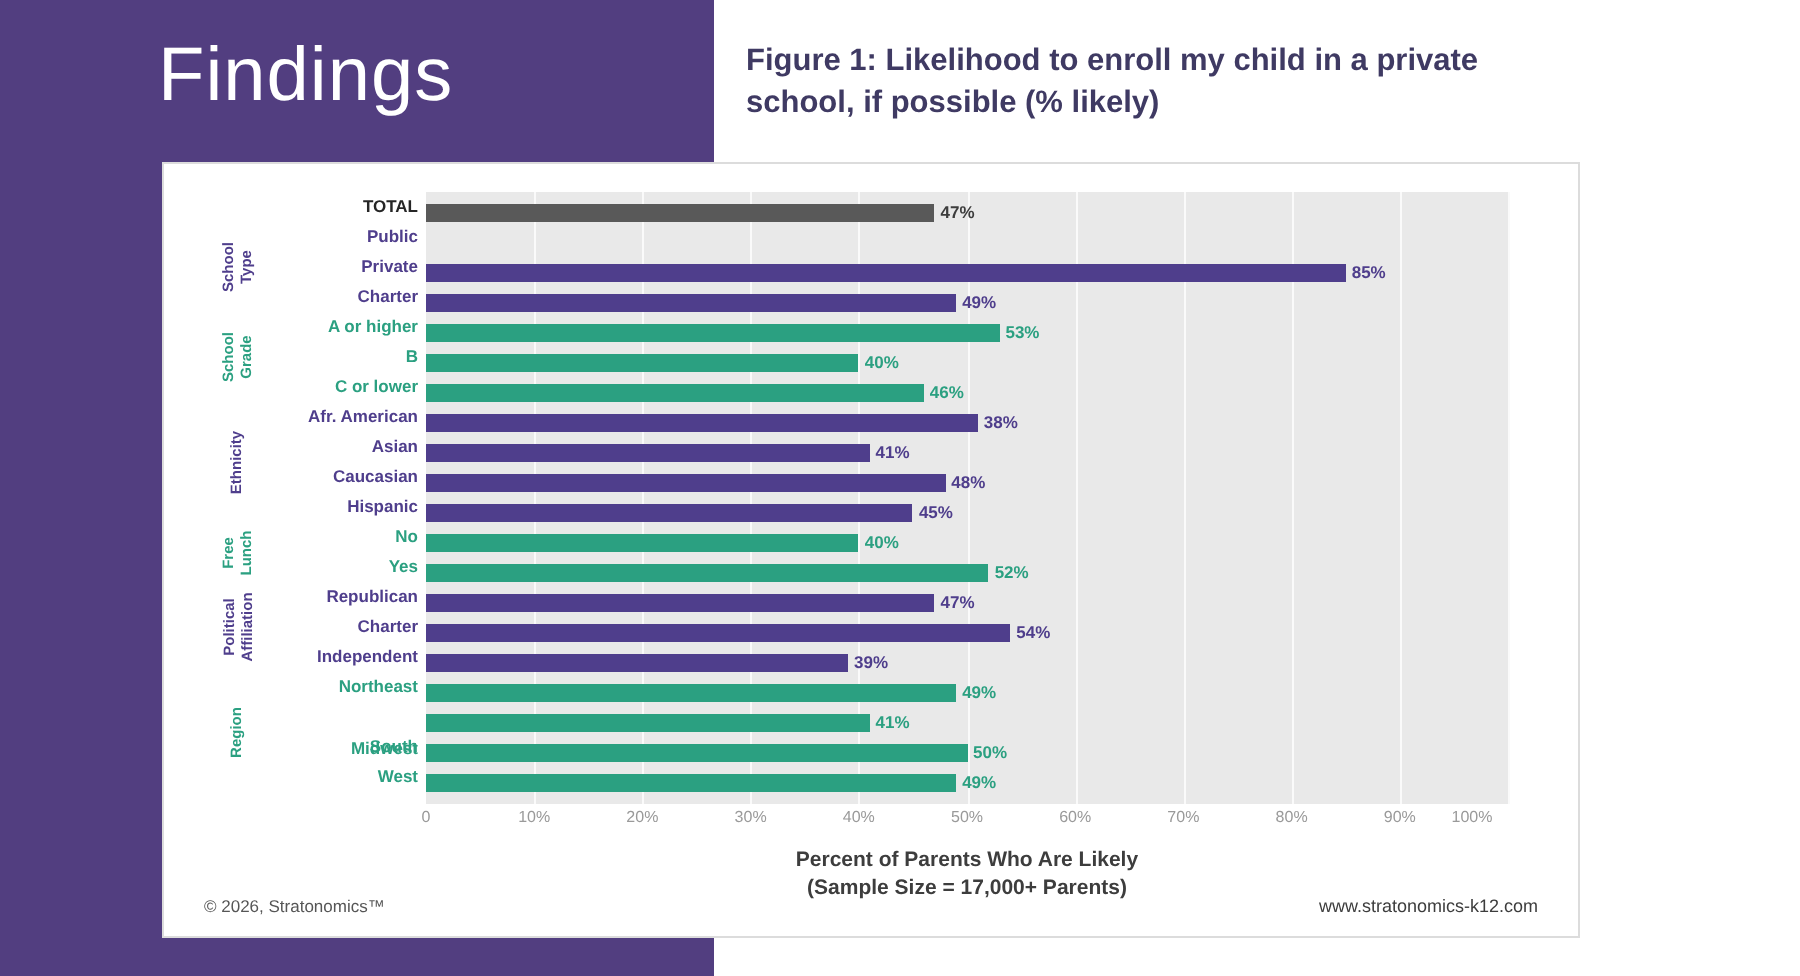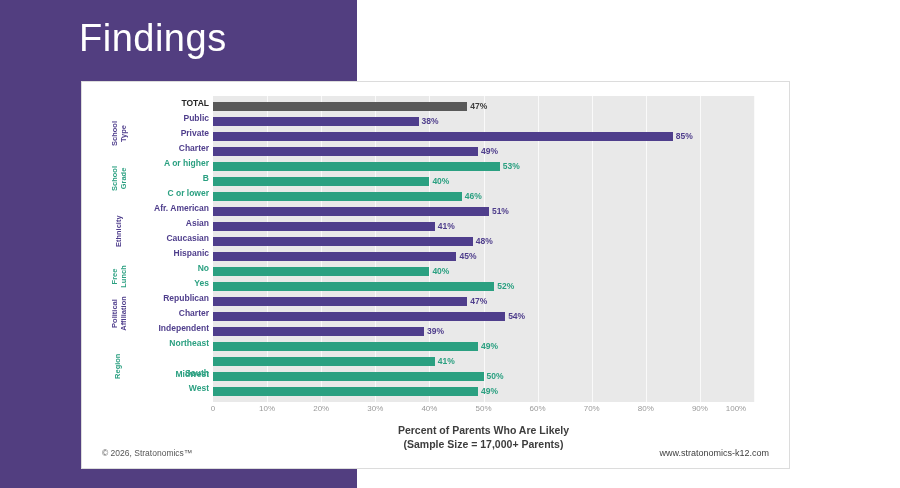--- a/index.html
+++ b/index.html
@@ -191,20 +191,21 @@
 </style>
 </head>
 <body>
 
 <div id="slide">
 
   <div id="purple-block"></div>
 
   <div id="deck-title">Findings</div>
 
+  <div id="figure-title">Figure 1: Likelihood to enroll my child in a private school, if possible (% likely)</div>
 
   <div id="chart-card">
 
     <div id="group-labels">
         <div class="group-label" style="top: 15px; height: 45px; display: flex; align-items: center; justify-content: center; color: rgb(79, 62, 140);">
           <span style="white-space: normal; width: 45px; text-align: center;">School Type</span>
         </div>
         <div class="group-label" style="top: 60px; height: 45px; display: flex; align-items: center; justify-content: center; color: rgb(43, 160, 129);">
           <span style="white-space: normal; width: 45px; text-align: center;">School Grade</span>
         </div>
@@ -254,24 +255,20 @@
         <div class="gridline" style="left: 270.5px;"></div>
         <div class="gridline" style="left: 324.6px;"></div>
         <div class="gridline" style="left: 378.7px;"></div>
         <div class="gridline" style="left: 432.8px;"></div>
         <div class="gridline" style="left: 486.9px;"></div>
         <div class="gridline" style="left: 541px;"></div>
         <div class="bar-row" style="top: 3px;">
           <div class="bar" style="width: 254.27px; background: rgb(89, 89, 89);"></div>
           <div class="bar-value" style="left: 257.27px; color: rgb(61, 61, 61);">47%</div>
         </div>
-        <div class="bar-row" style="top: 18px;">
-          <div class="bar" style="width: 205.58px; background: rgb(79, 62, 140);"></div>
-          <div class="bar-value" style="left: 208.58px; color: rgb(79, 62, 140);">38%</div>
-        </div>
         <div class="bar-row" style="top: 33px;">
           <div class="bar" style="width: 459.85px; background: rgb(79, 62, 140);"></div>
           <div class="bar-value" style="left: 462.85px; color: rgb(79, 62, 140);">85%</div>
         </div>
         <div class="bar-row" style="top: 48px;">
           <div class="bar" style="width: 265.09px; background: rgb(79, 62, 140);"></div>
           <div class="bar-value" style="left: 268.09px; color: rgb(79, 62, 140);">49%</div>
         </div>
         <div class="bar-row" style="top: 63px;">
           <div class="bar" style="width: 286.73px; background: rgb(43, 160, 129);"></div>
@@ -280,21 +277,21 @@
         <div class="bar-row" style="top: 78px;">
           <div class="bar" style="width: 216.4px; background: rgb(43, 160, 129);"></div>
           <div class="bar-value" style="left: 219.4px; color: rgb(43, 160, 129);">40%</div>
         </div>
         <div class="bar-row" style="top: 93px;">
           <div class="bar" style="width: 248.86px; background: rgb(43, 160, 129);"></div>
           <div class="bar-value" style="left: 251.86px; color: rgb(43, 160, 129);">46%</div>
         </div>
         <div class="bar-row" style="top: 108px;">
           <div class="bar" style="width: 275.91px; background: rgb(79, 62, 140);"></div>
-          <div class="bar-value" style="left: 278.91px; color: rgb(79, 62, 140);">51%</div>
+          <div class="bar-value" style="left: 278.91px; color: rgb(79, 62, 140);">38%</div>
         </div>
         <div class="bar-row" style="top: 123px;">
           <div class="bar" style="width: 221.81px; background: rgb(79, 62, 140);"></div>
           <div class="bar-value" style="left: 224.81px; color: rgb(79, 62, 140);">41%</div>
         </div>
         <div class="bar-row" style="top: 138px;">
           <div class="bar" style="width: 259.68px; background: rgb(79, 62, 140);"></div>
           <div class="bar-value" style="left: 262.68px; color: rgb(79, 62, 140);">48%</div>
         </div>
         <div class="bar-row" style="top: 153px;">

